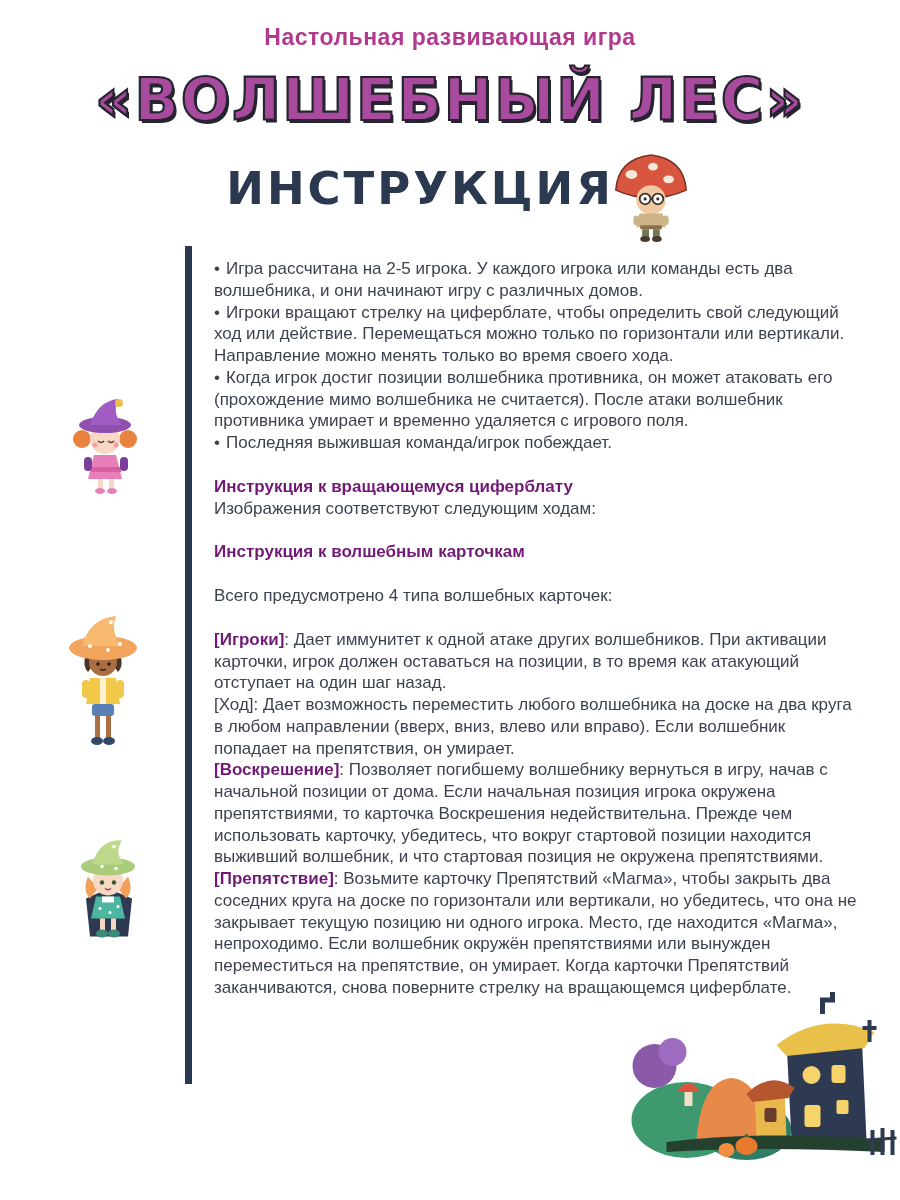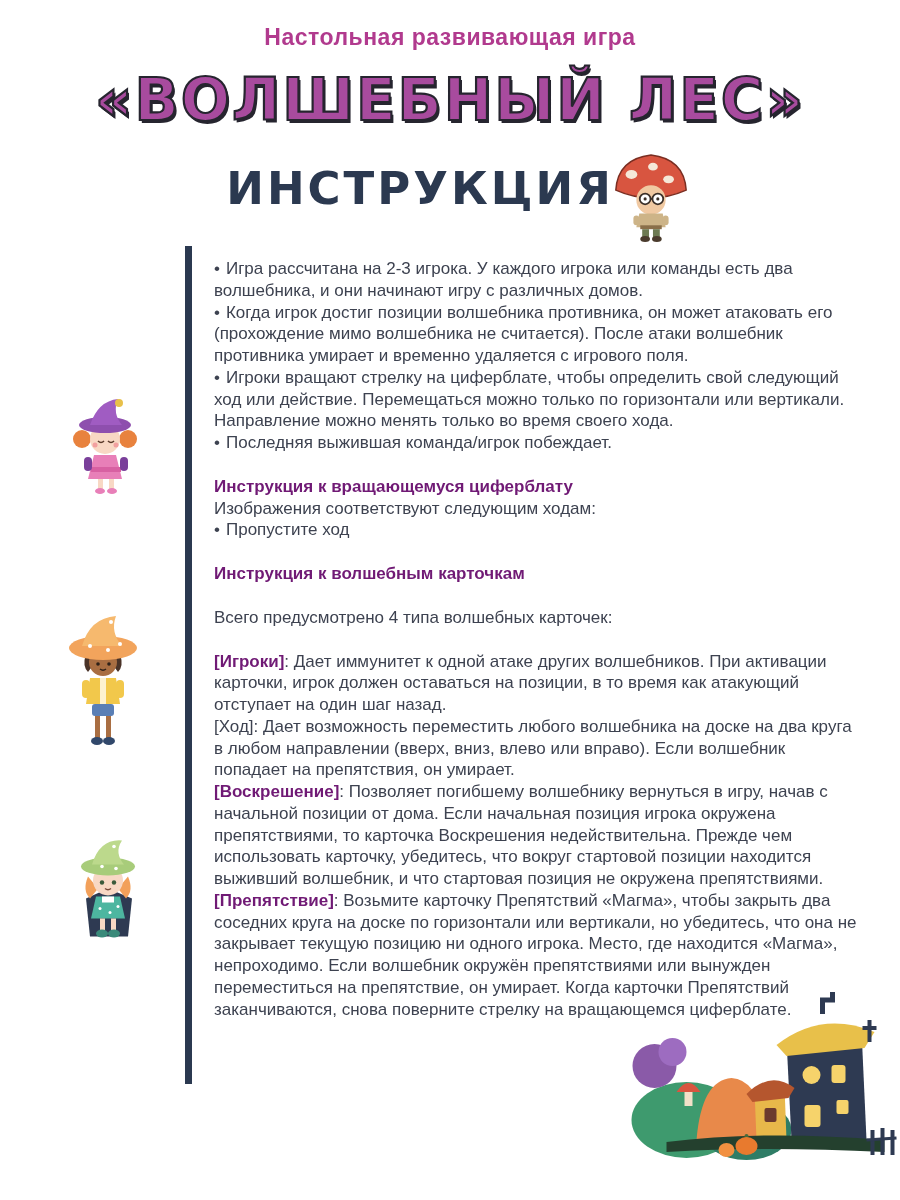--- a/index.html
+++ b/index.html
@@ -62,30 +62,29 @@
       <rect x="56" y="70" width="6" height="10" rx="3" fill="#cdb488"></rect>
       <rect x="35" y="84" width="7" height="9" fill="#6d7a52"></rect>
       <rect x="46" y="84" width="7" height="9" fill="#6d7a52"></rect>
       <ellipse cx="38" cy="94" rx="5" ry="3" fill="#4a3b2d"></ellipse>
       <ellipse cx="50" cy="94" rx="5" ry="3" fill="#4a3b2d"></ellipse>
     </svg>
   </div>
 
   <div class="content">
 
-    <p class="para"><span class="b">•</span><span>Игра рассчитана на 2-3 игрока. У каждого игрока или команды есть два волшебника, и они начинают игру с различных домов.</span></p>
+    <p class="para"><span class="b">•</span><span>Игра рассчитана на 2-5 игрока. У каждого игрока или команды есть два волшебника, и они начинают игру с различных домов.</span></p>
+    <p class="para"><span class="b">•</span><span>Игроки вращают стрелку на циферблате, чтобы определить свой следующий ход или действие. Перемещаться можно только по горизонтали или вертикали. Направление можно менять только во время своего хода.</span></p>
     <p class="para"><span class="b">•</span><span>Когда игрок достиг позиции волшебника противника, он может атаковать его (прохождение мимо волшебника не считается). После атаки волшебник противника умирает и временно удаляется с игрового поля.</span></p>
-    <p class="para"><span class="b">•</span><span>Игроки вращают стрелку на циферблате, чтобы определить свой следующий ход или действие. Перемещаться можно только по горизонтали или вертикали. Направление можно менять только во время своего хода.</span></p>
     <p class="para"><span class="b">•</span><span>Последняя выжившая команда/игрок побеждает.</span></p>
 
     <div class="gap"></div>
 
     <p class="para bold">Инструкция к вращающемуся циферблату</p>
     <p class="para">Изображения соответствуют следующим ходам:</p>
-    <p class="para"><span class="b">•</span><span>Пропустите ход</span></p>
 
     <div class="gap"></div>
 
     <p class="para bold">Инструкция к волшебным карточкам</p>
 
     <div class="gap"></div>
 
     <p class="para">Всего предусмотрено 4 типа волшебных карточек:</p>
 
     <div class="gap"></div>

